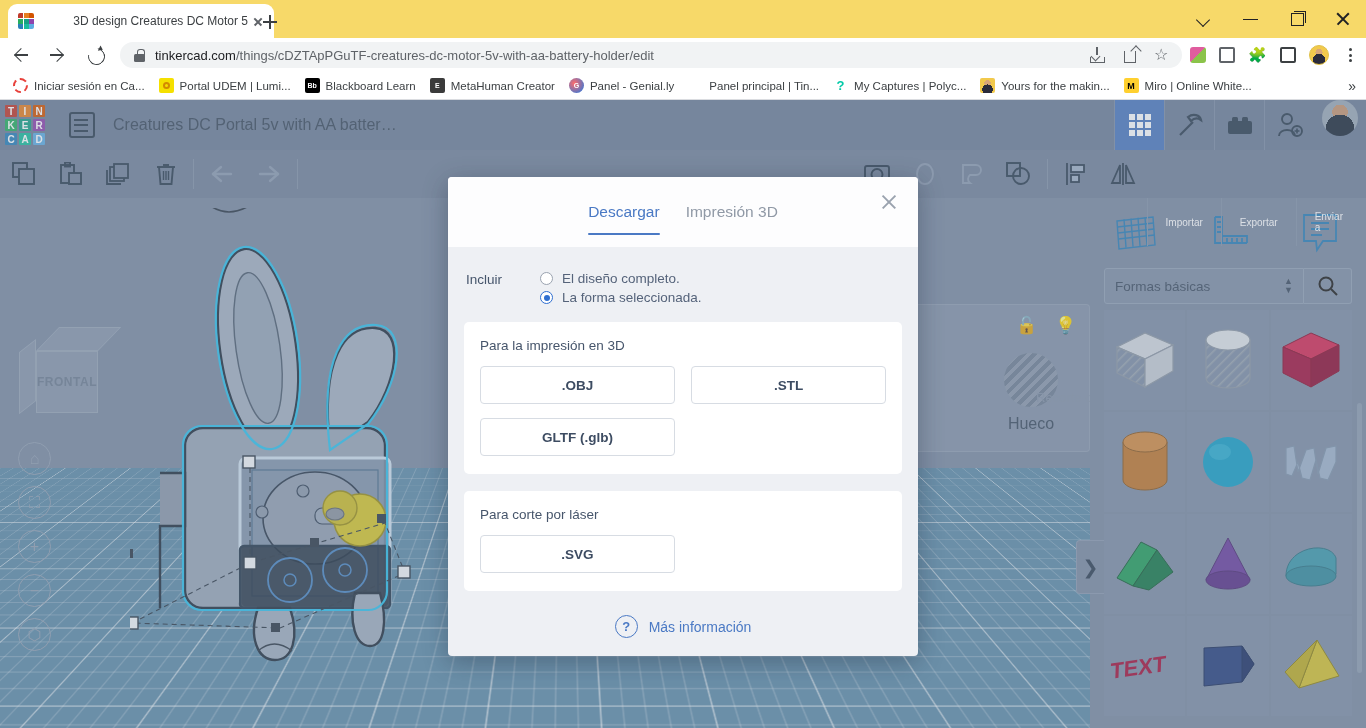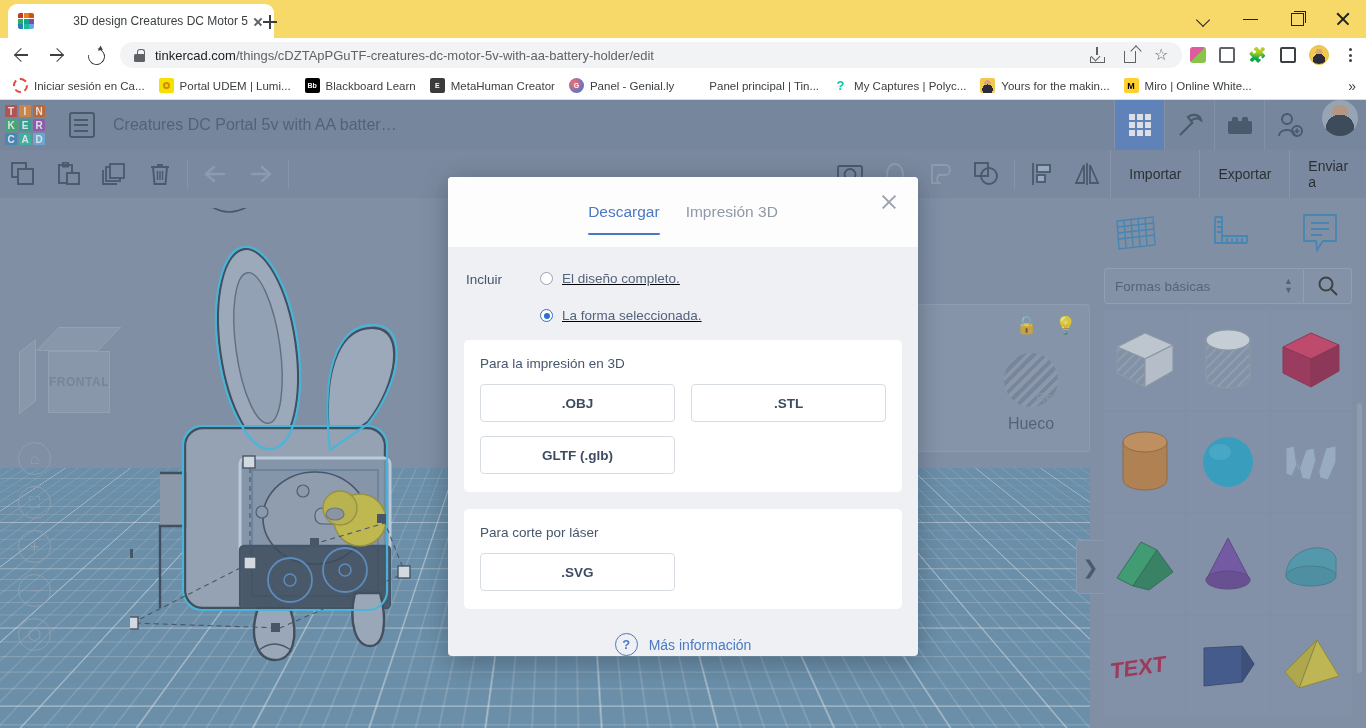--- a/index.html
+++ b/index.html
@@ -171,40 +171,40 @@
                 #9ba9b8; }
 
   .tc-toolbar {
     position:absolute; left:0; top:50px; width:1366px; height:48px; background:#72melt;
     background:#73839b; display:flex; align-items:center;
   }
   .tb-btn { width:48px;height:48px;display:flex;align-items:center;justify-content:center; }
   .tb-div { width:1px;height:30px;background:#8494aa;margin:0 4px; }
   .tb-right { margin-left:auto; display:flex; height:48px; }
   .tb-txt { padding:0 18px; height:48px; display:flex;align-items:center;
-            font-size:14px;color:#000000; border-left:1px solid #8494aa; }
+            font-size:10px;color:#ffffff; border-left:1px solid #8494aa;margin-top:48px; }
 
   .canvas {
     position:absolute; left:0; top:98px; width:1090px; height:530px;
     background:#7b8ba3; overflow:hidden;
   }
   .floor {
     position:absolute; left:-260px; top:270px; width:1650px; height:620px;
     background:
       repeating-linear-gradient(0deg, rgba(255,255,255,.22) 0 1px, transparent 1px 13px),
       repeating-linear-gradient(90deg, rgba(255,255,255,.22) 0 1px, transparent 1px 13px),
       repeating-linear-gradient(0deg, rgba(255,255,255,.45) 0 1.4px, transparent 1.4px 65px),
       repeating-linear-gradient(90deg, rgba(255,255,255,.45) 0 1.4px, transparent 1.4px 65px),
       #5d8ba8;
     transform: perspective(620px) rotateX(62deg);
     transform-origin: 50% 0%;
   }
   .viewcube { position:absolute; left:14px; top:125px; width:105px;height:100px; }
   .vc-face { position:absolute; border:1.5px solid #97a5b7; background:#8897ac; }
-  .vc-front { left:34px; top:28px; width:62px;height:62px; display:flex;align-items:center;justify-content:center;
+  .vc-front { left:22px; top:28px; width:62px;height:62px; display:flex;align-items:center;justify-content:center;
               font-size:12px;font-weight:bold;color:#6d7d92;letter-spacing:.5px; }
   .vc-top { left:22px; top:4px; width:62px;height:24px; transform: skewX(-44deg); transform-origin: bottom left; }
   .vc-side { left:5px; top:16px; width:17px;height:62px; transform: skewY(-38deg); transform-origin: top right; }
   .navbtns { position:absolute; left:18px; top:244px; display:flex;flex-direction:column;gap:11px; }
   .navc { width:33px;height:33px;border-radius:50%;border:1.5px solid #93a1b3;
           display:flex;align-items:center;justify-content:center;color:#93a1b3;font-size:16px; }
 
   .rpanel { position:absolute; left:1090px; top:98px; width:276px; height:630px; background:#7b8ba3; }
   .rp-icons { display:flex; height:70px; align-items:center; }
   .rp-ic { width:92px; height:70px; display:flex;align-items:center;justify-content:center; }
@@ -253,21 +253,21 @@
   .mtab.sel { color:#4a79c4; }
   .mtab.sel:after { content:''; position:absolute; left:0; right:0; bottom:0; height:2.5px;
                     background:#4a79c4; border-radius:1px; }
   .mclose { position:absolute; right:18px; top:14px; width:22px;height:22px; }
   .mclose:before, .mclose:after { content:''; position:absolute; left:2px; top:10px;
                     width:18px; height:1.8px; background:#9aa2ae; }
   .mclose:before { transform:rotate(45deg); } .mclose:after { transform:rotate(-45deg); }
 
   .m-incl { display:flex; padding:24px 0 0 18px; }
   .m-incl-lab { width:56px; font-size:13.5px; color:#46556b; padding-top:1px; }
-  .m-radios { margin-left:18px; display:flex; flex-direction:column; gap:22px;text-decoration:underline; }
+  .m-radios { margin-left:18px; display:flex; flex-direction:column; gap:4px; }
   .m-radio { display:flex; align-items:center; gap:9px; font-size:13.5px; color:#55637a; }
   .rdot { width:13px;height:13px;border-radius:50%;border:1.4px solid #9aa3b0; background:#fff;
           flex:0 0 13px; position:relative; }
   .rdot.on { border-color:#2f6fd0; }
   .rdot.on:after { content:''; position:absolute; left:2.6px;top:2.6px;width:6px;height:6px;
                    border-radius:50%; background:#2f6fd0; }
 
   .m-card { margin:17px 16px 0 16px; background:#fff; border-radius:5px; padding:16px 16px 18px 16px; }
   .m-card-title { font-size:13.5px; color:#46556b; margin-bottom:13px; }
   .m-btn-row { display:flex; gap:16px; margin-bottom:14px; }

